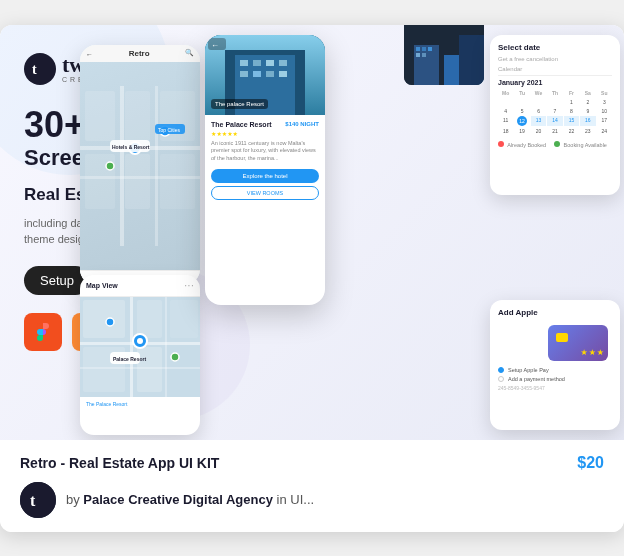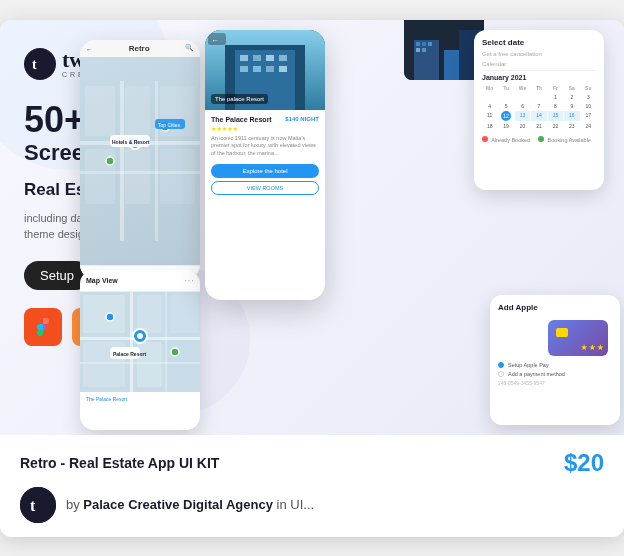--- a/index.html
+++ b/index.html
@@ -254,21 +254,21 @@
       border: 1px solid #2196F3;
       border-radius: 10px;
       padding: 3px 8px;
       font-size: 5.5px;
       width: 100%;
       text-align: center;
     }
     
     .phone-right {
       position: absolute;
-      right: 20px;
+      right: 4px;
       top: 10px;
       width: 130px;
       height: 160px;
       background: #fff;
       border-radius: 12px;
       box-shadow: 0 6px 20px rgba(0,0,0,0.15);
       overflow: hidden;
       z-index: 3;
       padding: 8px;
     }
@@ -415,21 +415,21 @@
       justify-content: space-between;
       align-items: center;
       margin-bottom: 10px;
     }
     .product-title {
       font-size: 14px;
       font-weight: 700;
       color: #1a1a2e;
     }
     .product-price {
-      font-size: 24px;
+      font-size: 16px;
       font-weight: 800;
       color: #2196F3;
     }
     .author-row {
       display: flex;
       align-items: center;
       gap: 10px;
     }
     .author-avatar {
       width: 36px;
@@ -489,21 +489,21 @@
           <text x="8" y="21" fill="white" font-size="14" font-weight="bold" font-family="serif">t</text>
         </svg>
         <div class="logo-text-container">
           <span class="logo-text">twinkle</span>
           <span class="logo-sub">CREATIVE</span>
         </div>
       </div>
 
       <div>
         <div class="screen-count">
-          <span class="plus-ios">50+</span>
+          <span class="plus-ios">30+</span>
           <span class="ios-label">ios</span>
         </div>
         <div class="screen-word">Screens</div>
       </div>
 
       <div class="app-title">Real Estate App</div>
       <div class="description">
         <span>including dark &amp; light</span><br>
         <span>theme design in iOS style</span>
       </div>

